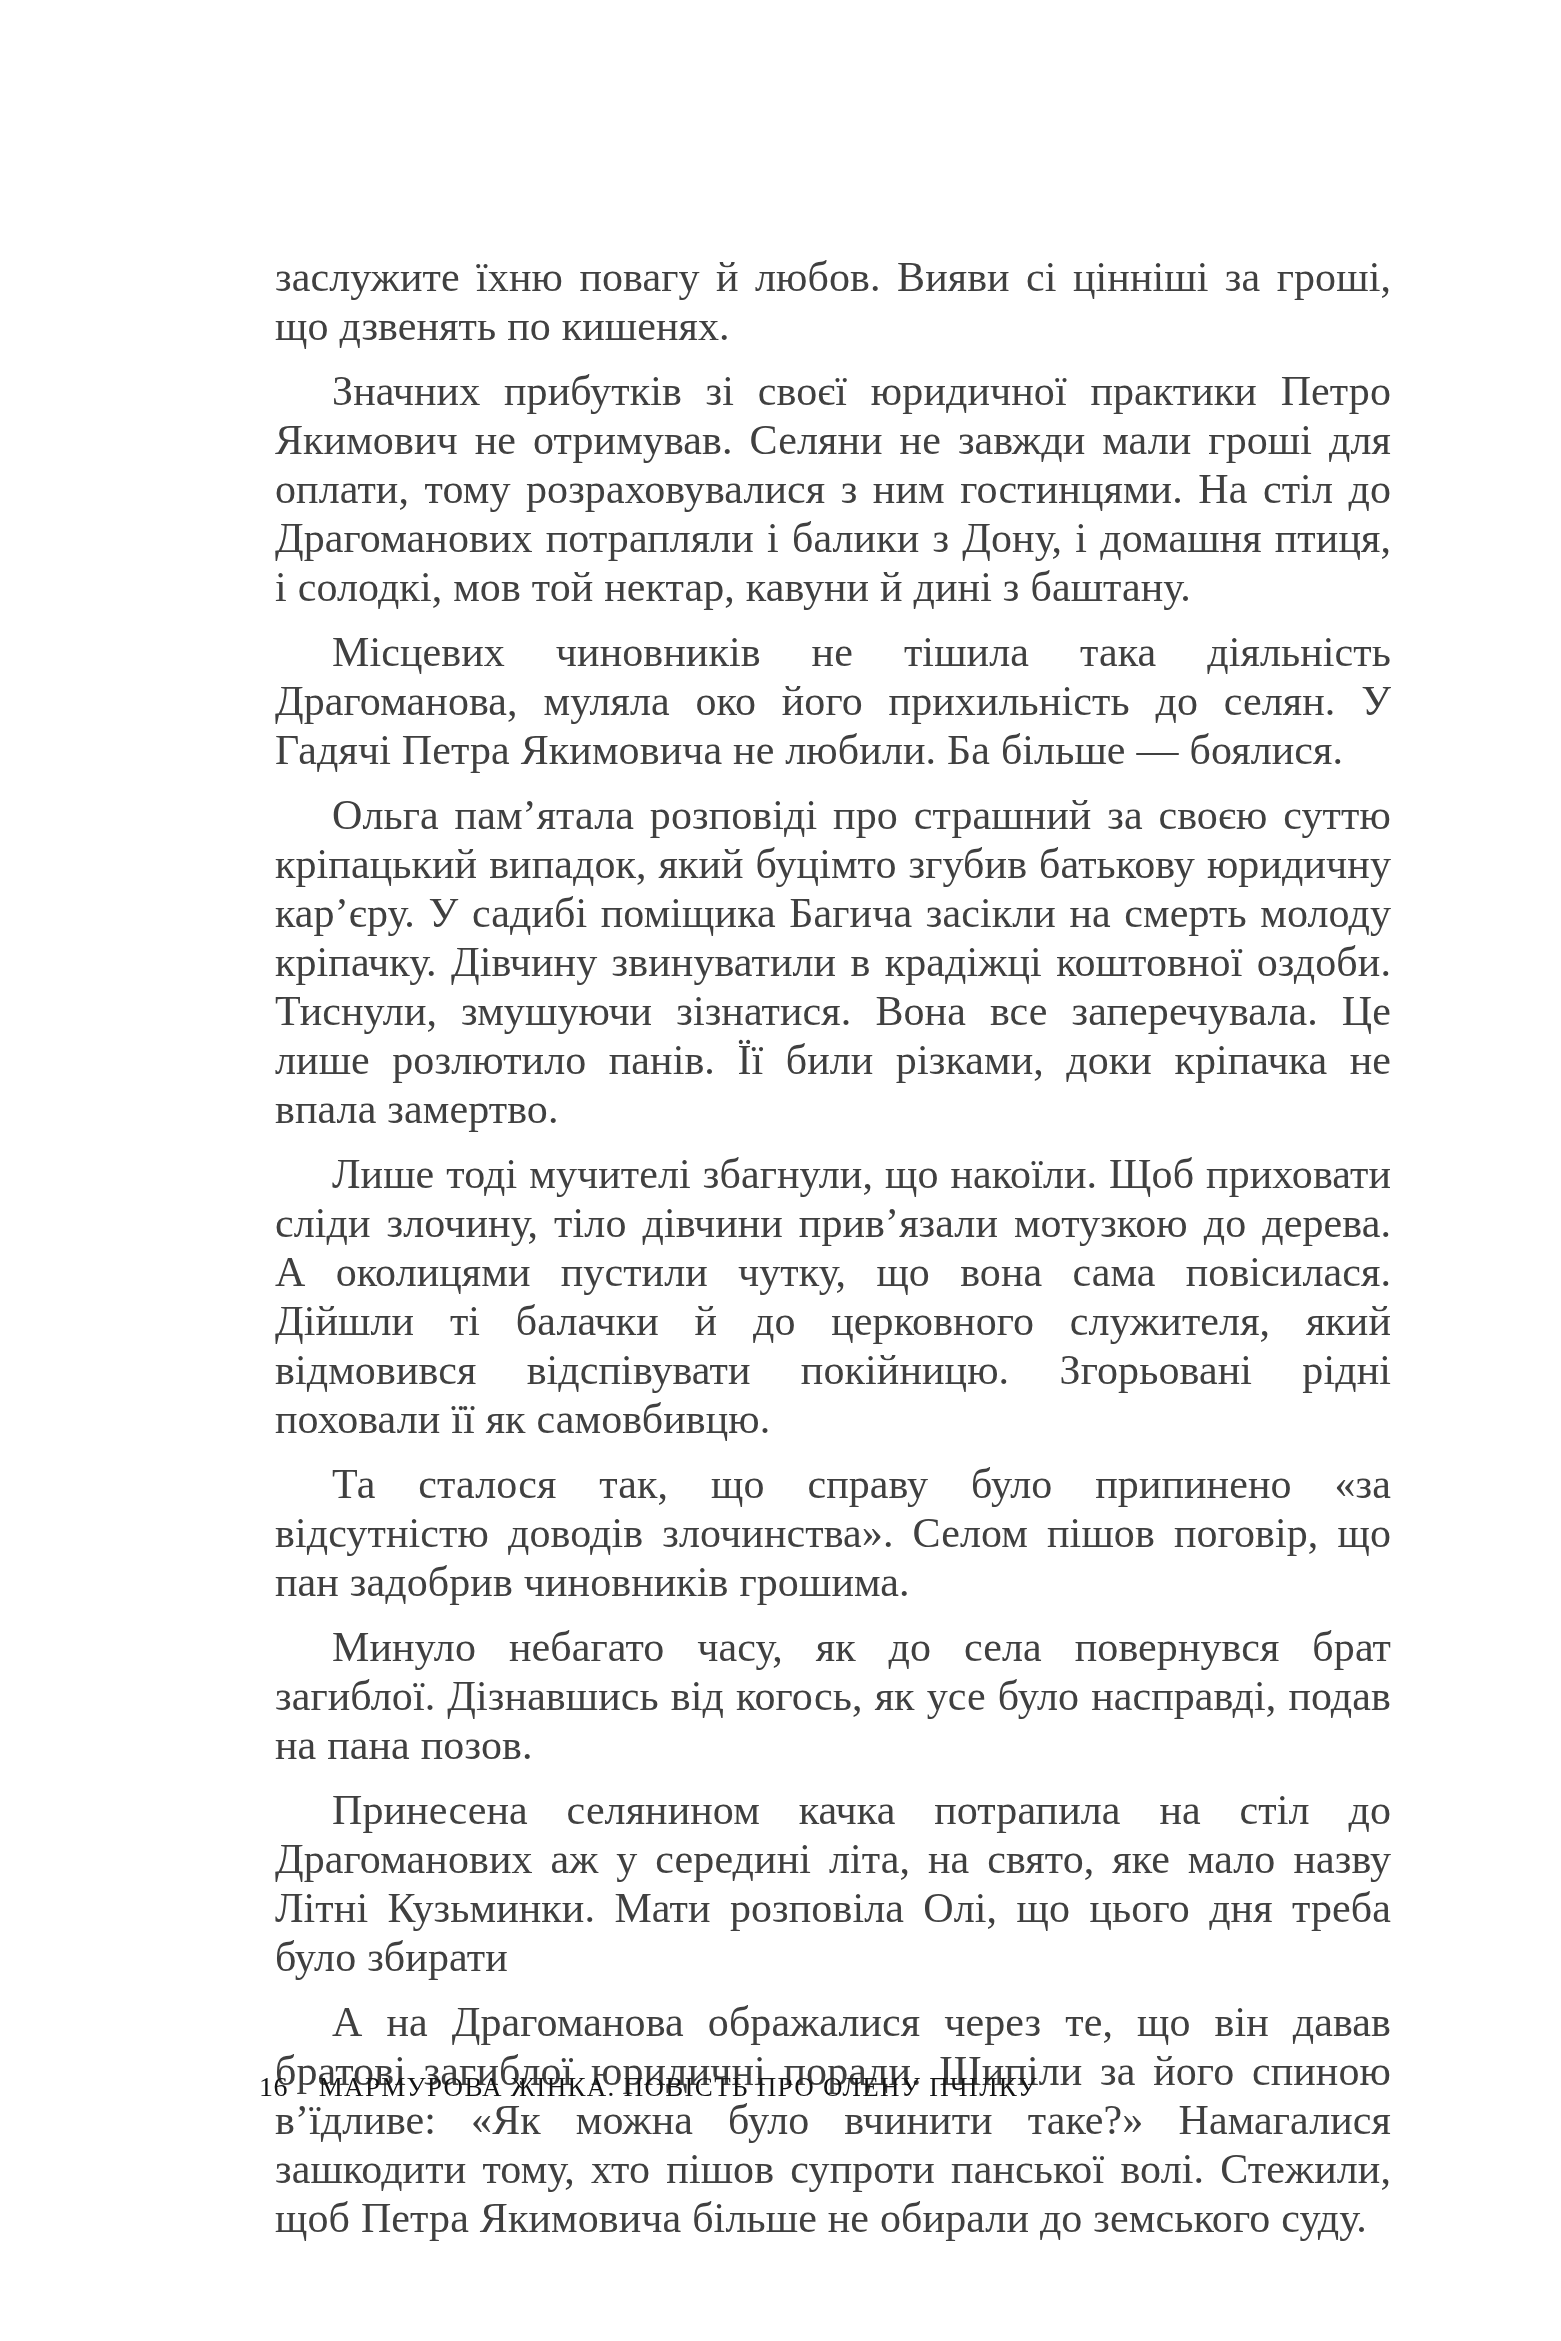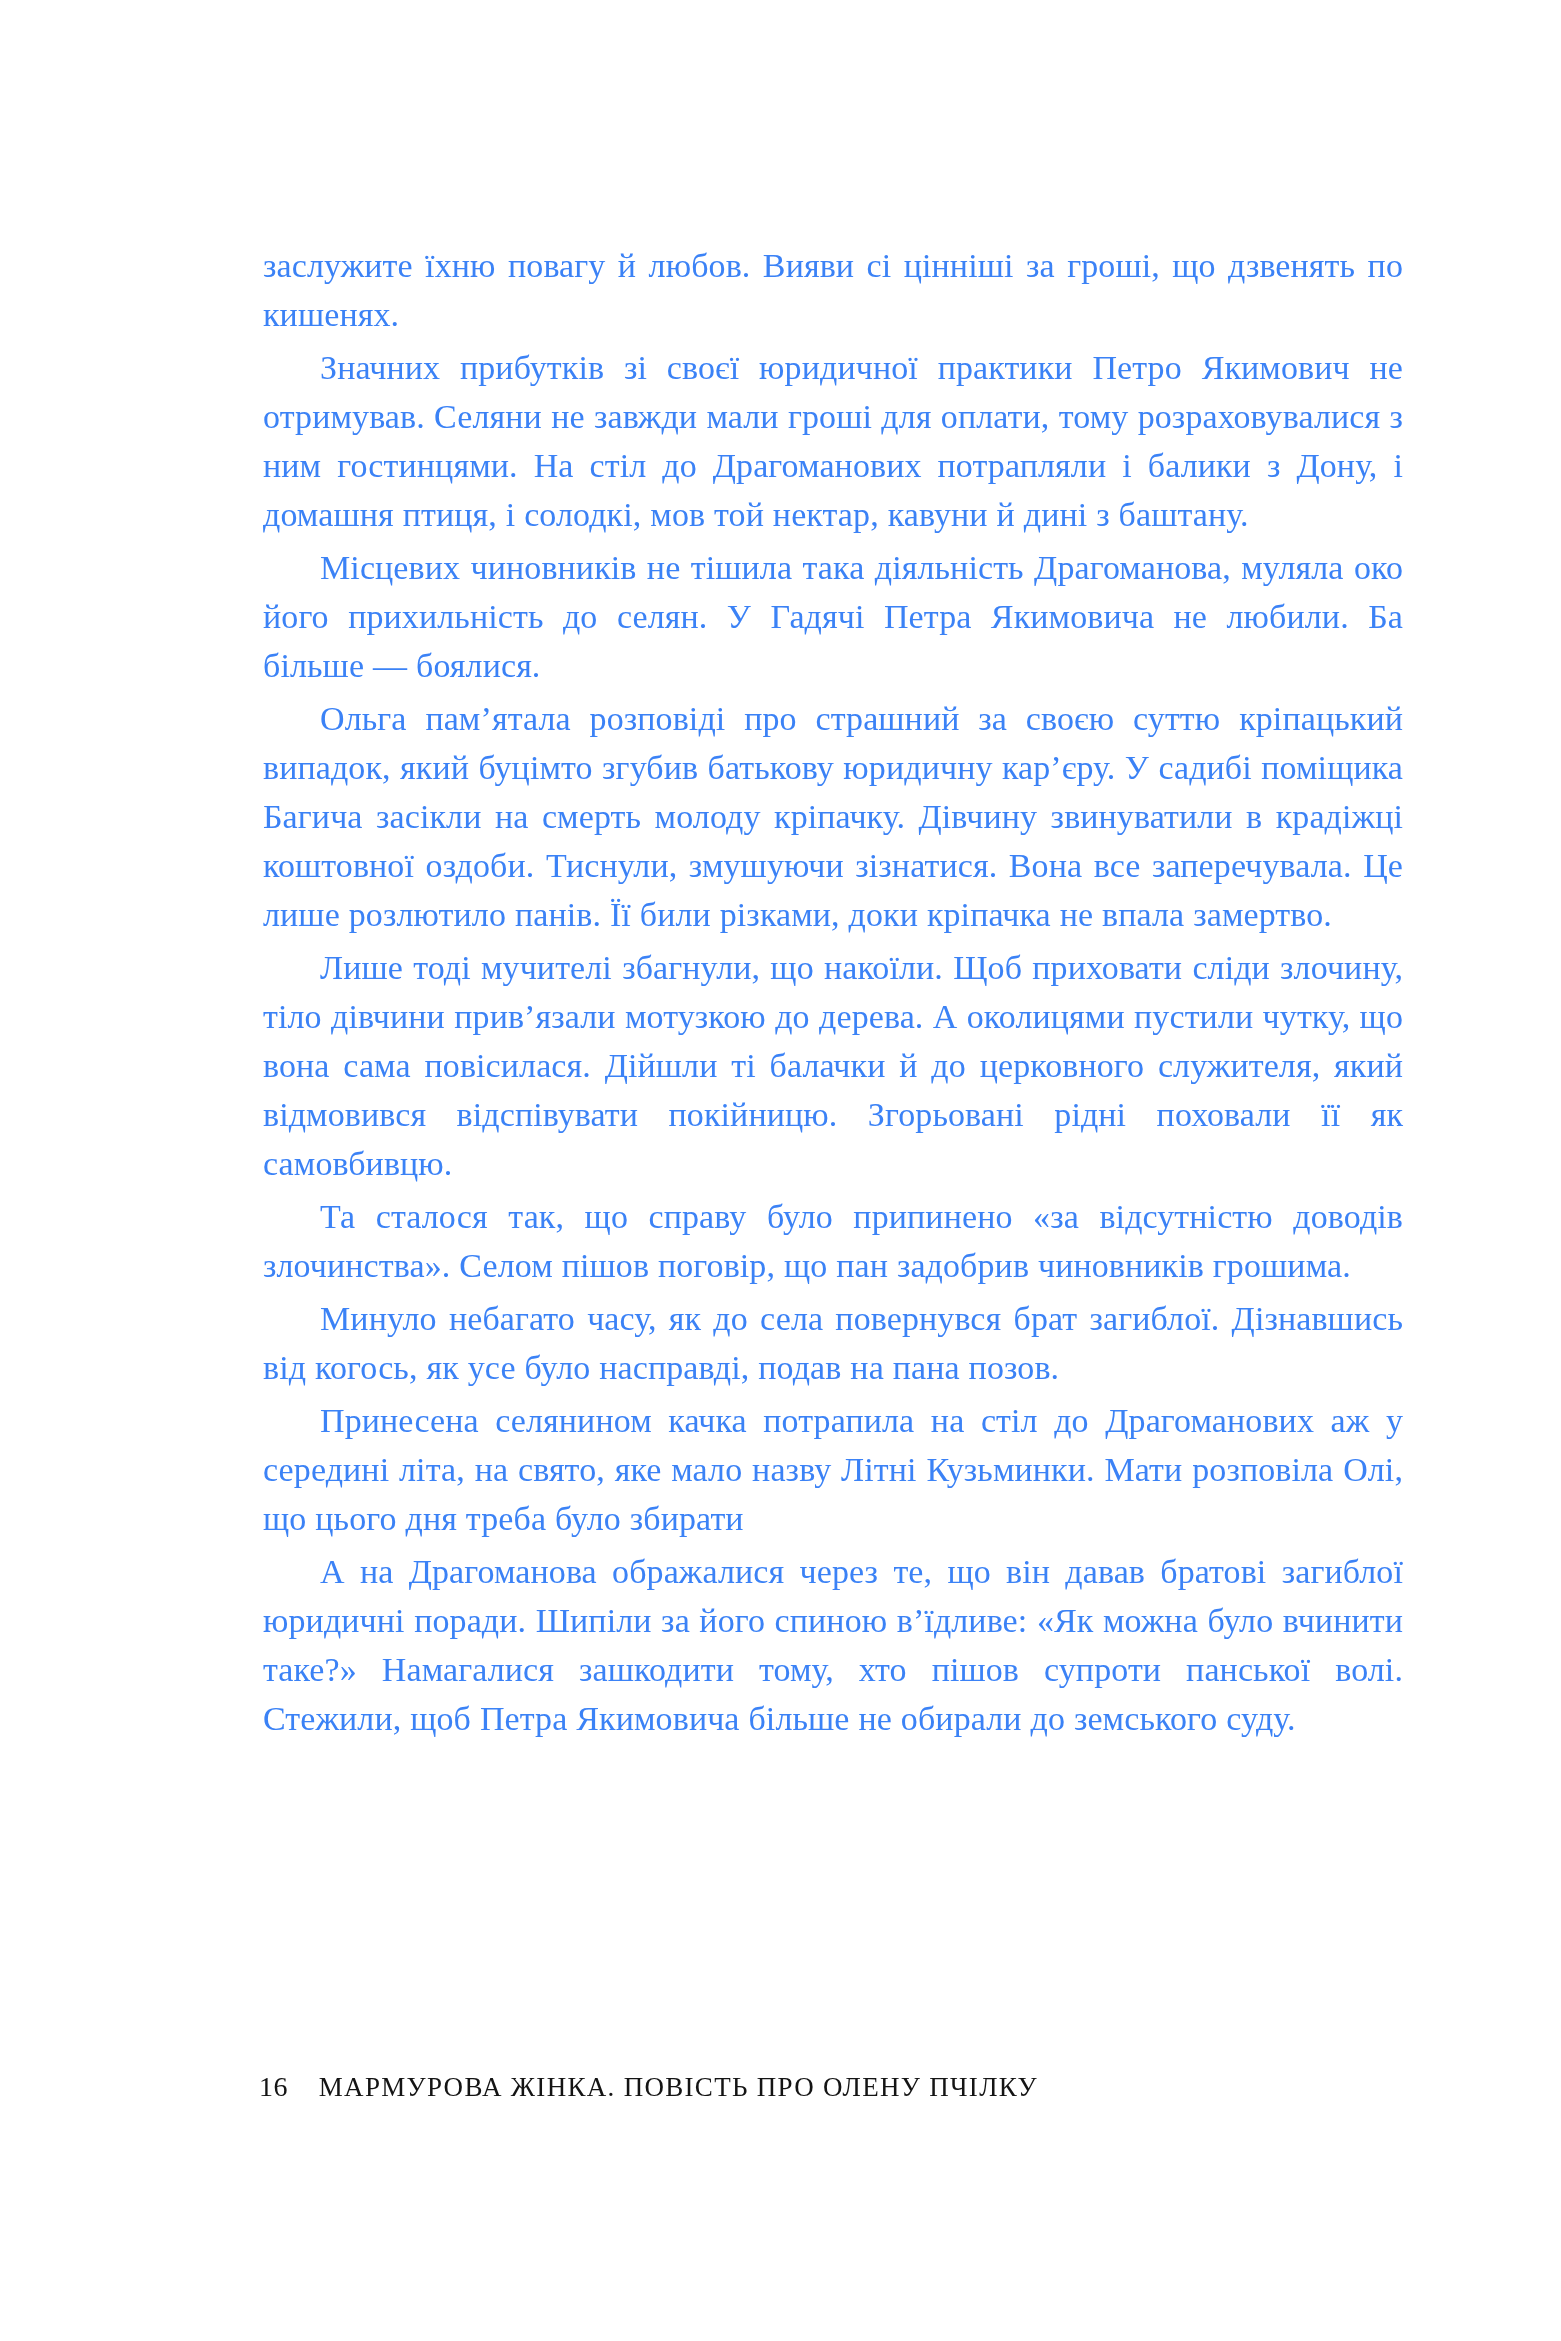--- a/index.html
+++ b/index.html
@@ -27,29 +27,29 @@
 
   
   .text-block {
     position: absolute;
     left: 259px;
     top: 237px;
     width: 1148px;
   }
 
   .para {
-    margin: 4px;
+    margin: 16px;
     text-align: justify;
     text-justify: inter-word;
-    font-size: 34px;
+    font-size: 42px;
     line-height: 49px;
     letter-spacing: 0.1px;
     word-spacing: 0.3px;
     hyphens: manual;
-    color: #3b82f6;
+    color: #404040;
   }
 
   .para.indent {
     text-indent: 57px;
   }
 
   
   .footer {
     position: absolute;
     left: 259px;

